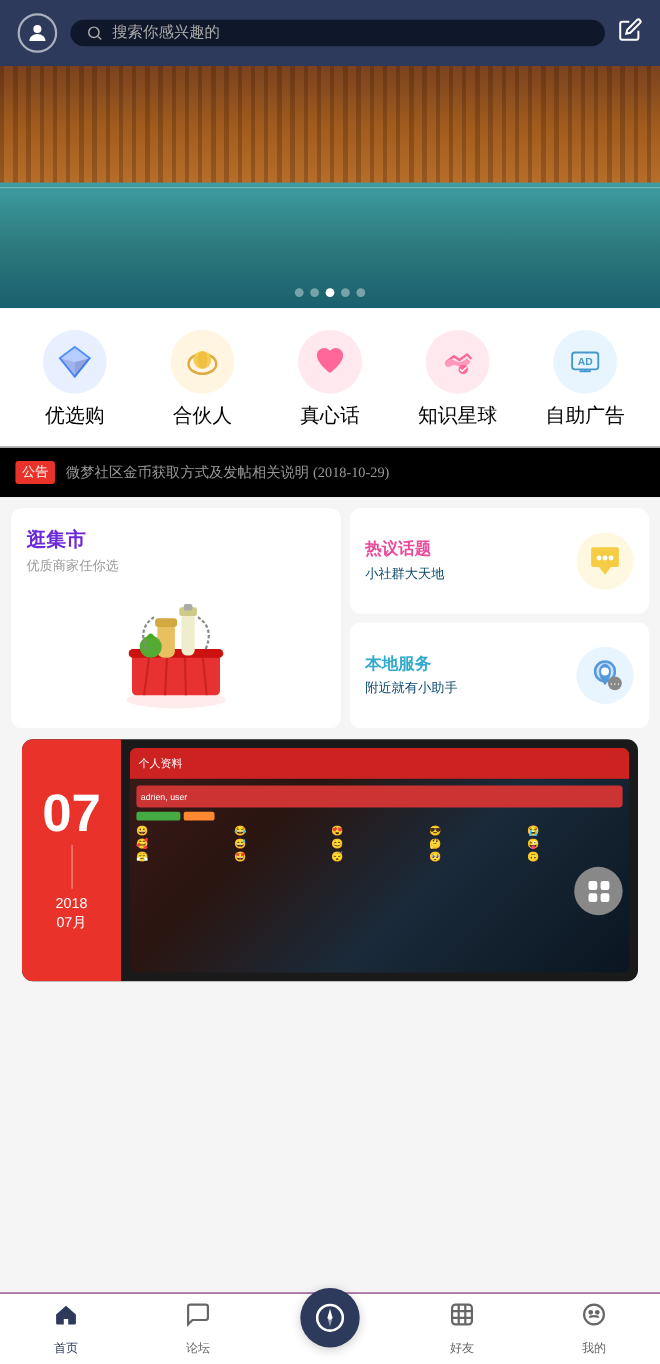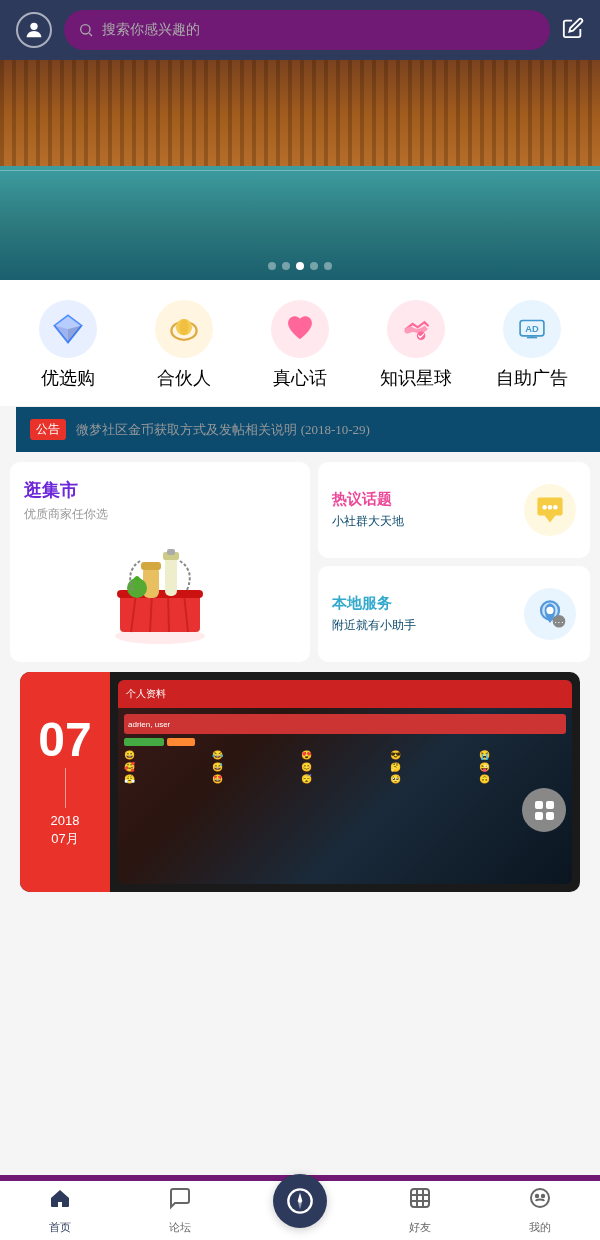--- a/index.html
+++ b/index.html
@@ -27,23 +27,23 @@
       border: 2px solid rgba(255,255,255,0.6);
       display: flex;
       align-items: center;
       justify-content: center;
       color: white;
       font-size: 20px;
       flex-shrink: 0;
     }
     .header-search {
       flex: 1;
-      background: #701a75;
+      background: #0f172a;
       border-radius: 20px;
-      height: 40px;
+      height: 24px;
       display: flex;
       align-items: center;
       padding: 0 14px;
       gap: 8px;
     }
     .header-search span {
       color: #aaa;
       font-size: 14px;
     }
     .header-edit {
@@ -129,27 +129,26 @@
       justify-content: center;
       font-size: 28px;
     }
     .quick-icon-label {
       font-size: 18px;
       color: #000000;
     }
 
     
     .notice-bar {
-      background: #0c4a6e;
+      background: #000000;
       display: flex;
       align-items: center;
       padding: 12px 14px;
       gap: 10px;
       border-top: 1px solid #eee;
-      margin-left: 16px;
     }
     .notice-tag {
       background: #e8322a;
       color: white;
       font-size: 12px;
       padding: 2px 6px;
       border-radius: 3px;
       flex-shrink: 0;
     }
     .notice-text {
@@ -331,21 +330,21 @@
       border-radius: 2px;
     }
 
     
     .bottom-nav {
       position: fixed;
       bottom: 0;
       left: 0;
       width: 600px;
       background: white;
-      border-top: 6px solid #701a75;
+      border-top: 1px solid #701a75;
       display: flex;
       align-items: center;
       height: 65px;
     }
     .nav-item {
       flex: 1;
       display: flex;
       flex-direction: column;
       align-items: center;
       justify-content: center;

